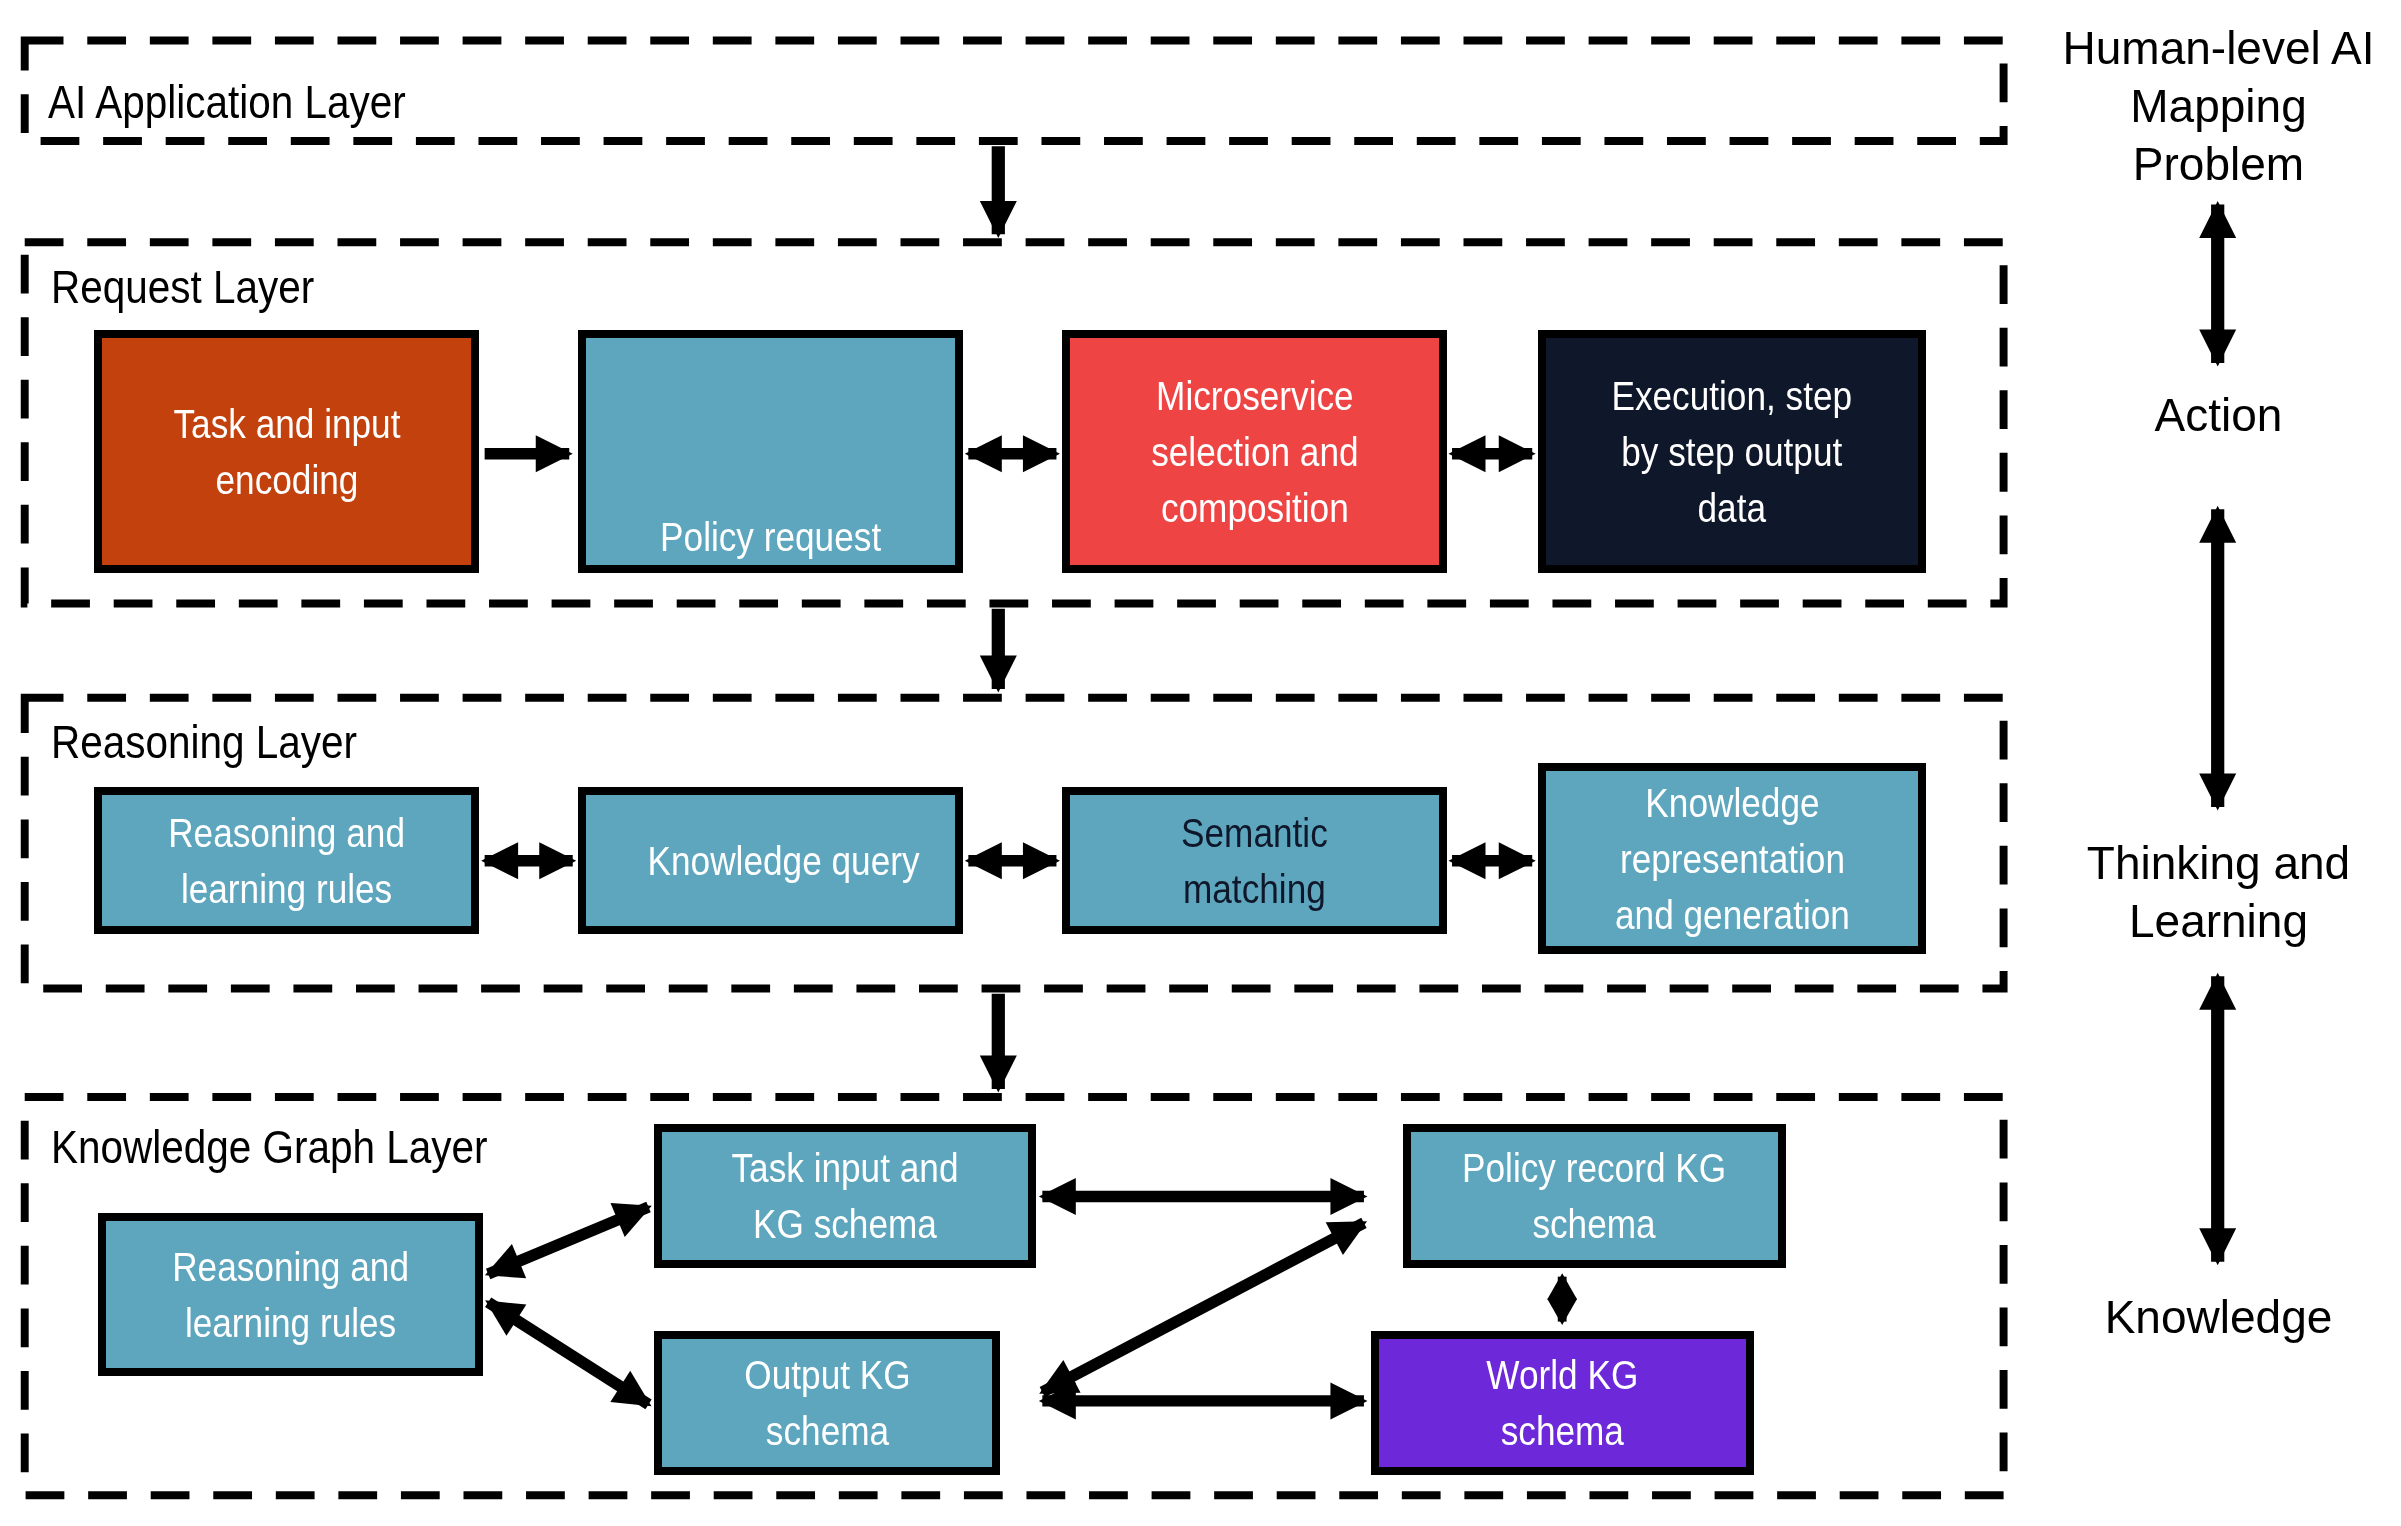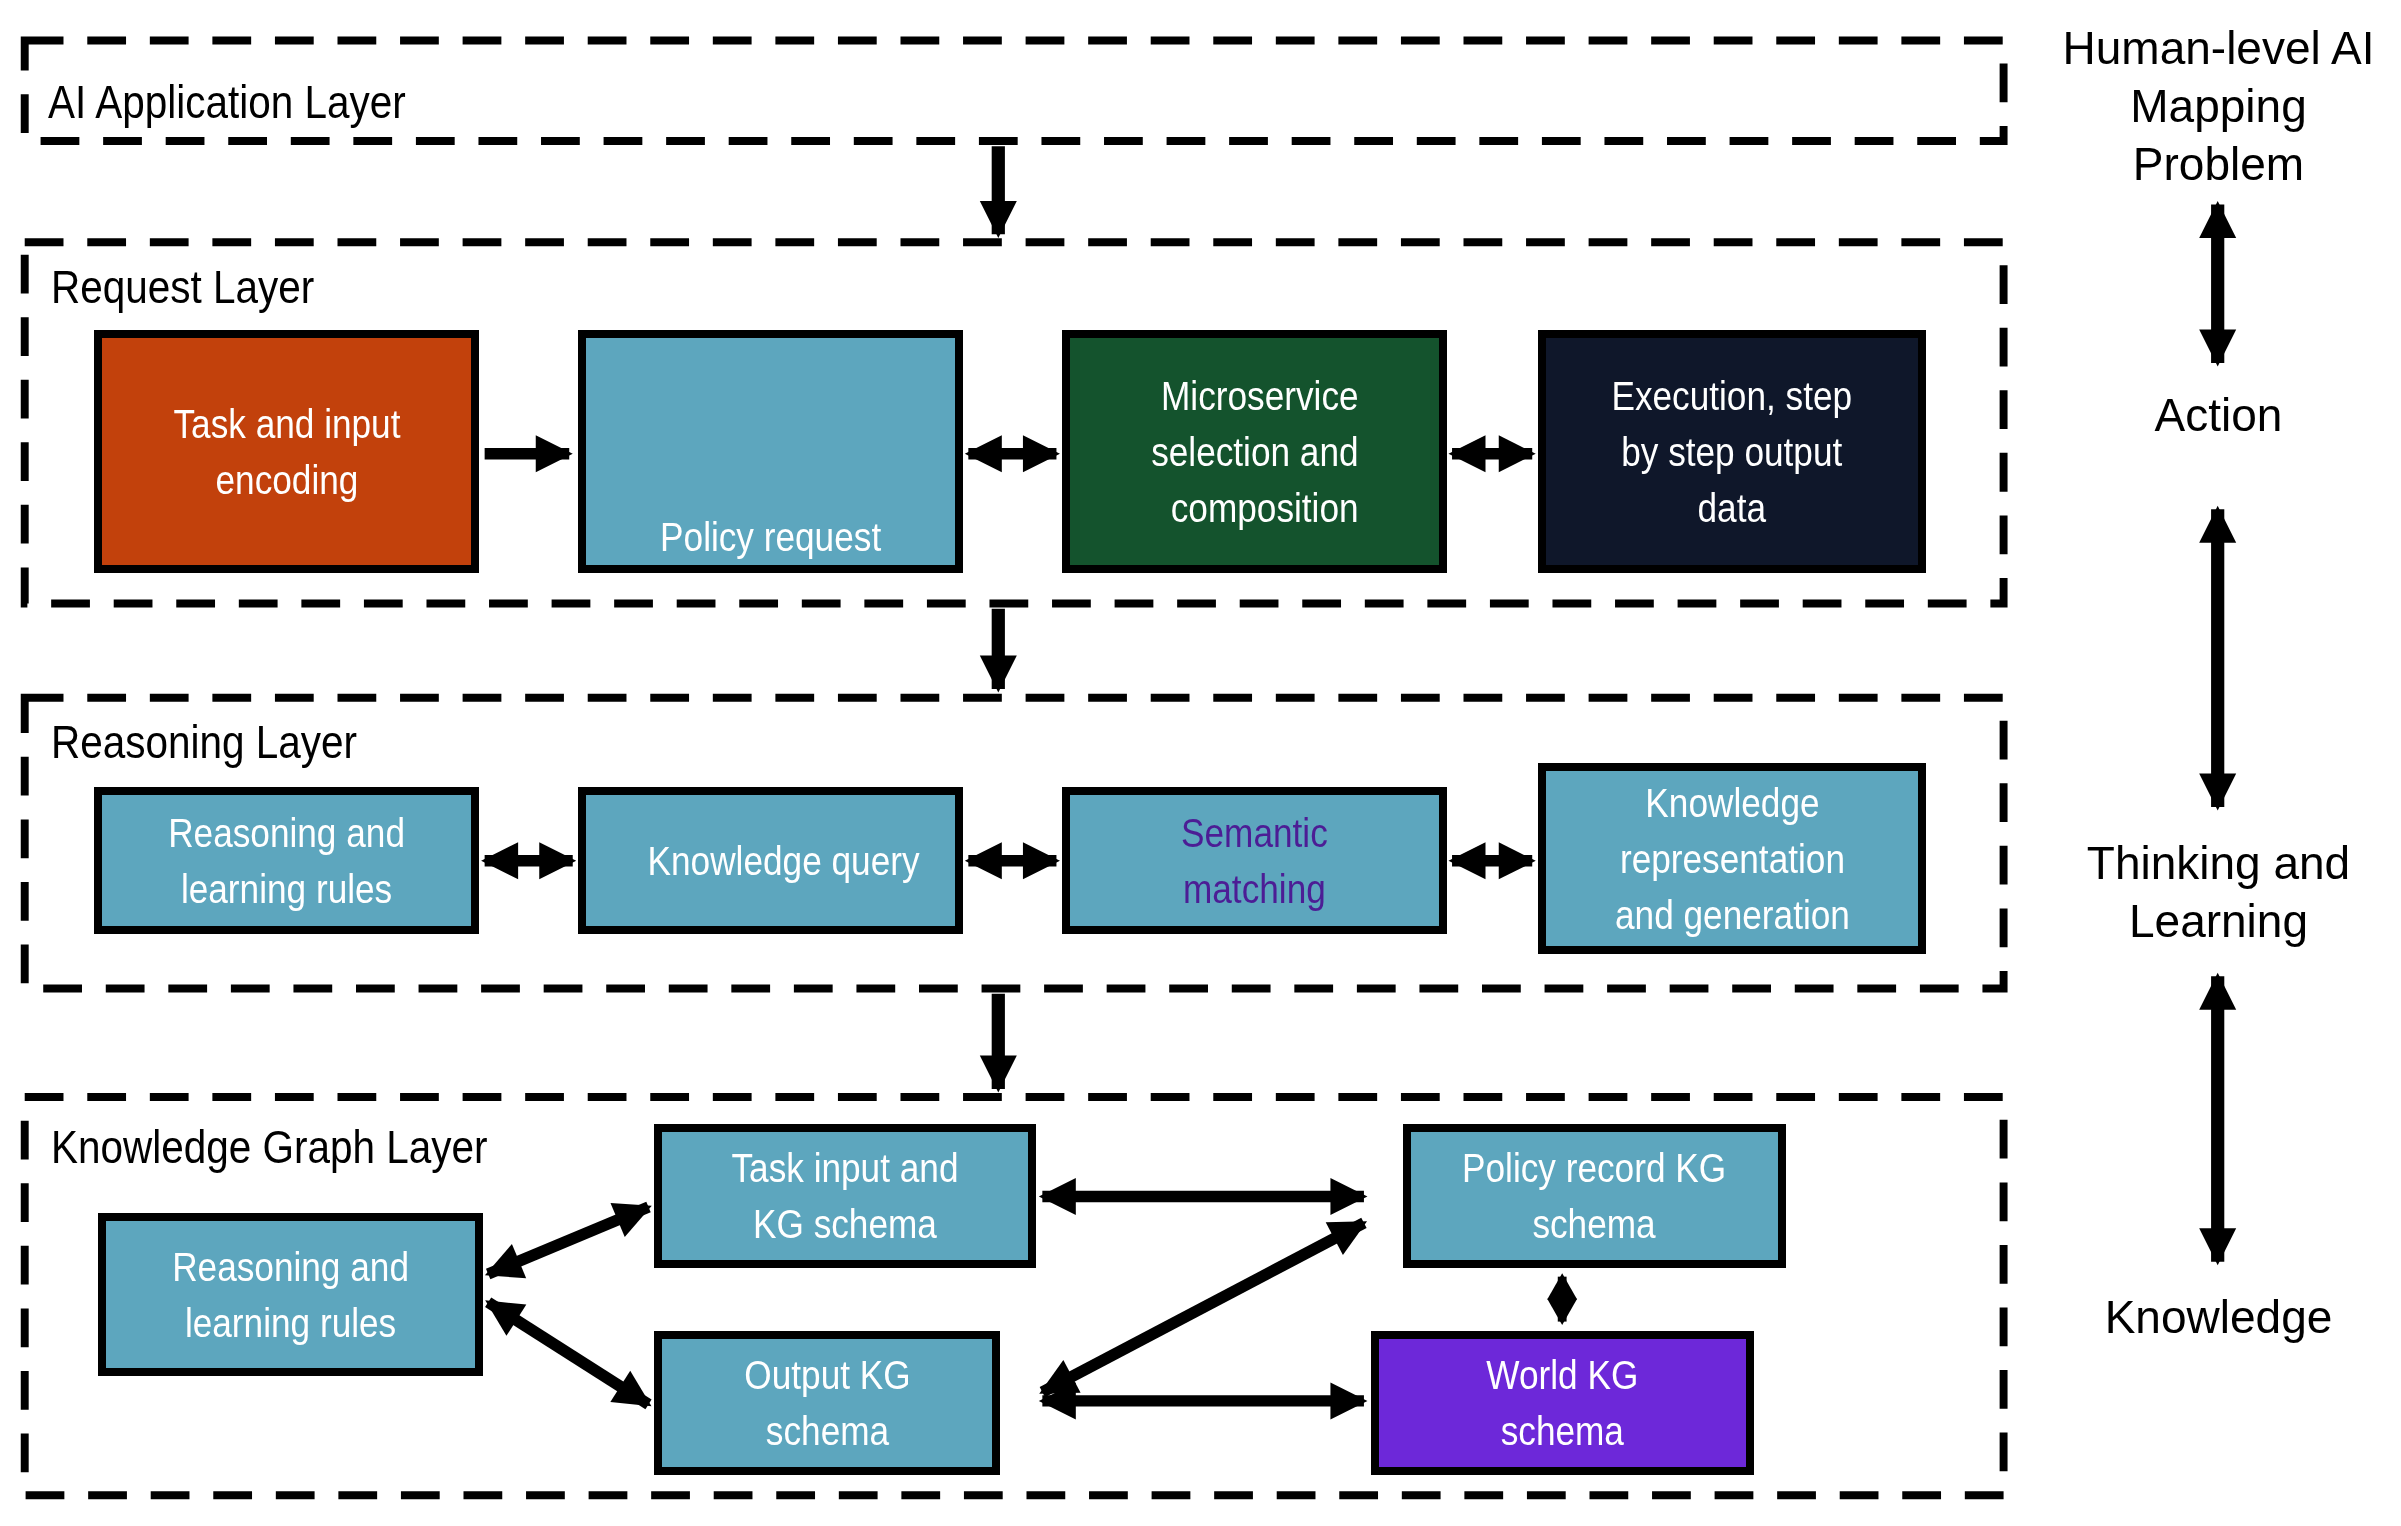--- a/index.html
+++ b/index.html
@@ -89,39 +89,39 @@
 <div class="layer-title" style="left:51px;  top:716px;">Reasoning Layer</div>
 <div class="layer-title" style="left:51px;  top:1121px;">Knowledge Graph Layer</div>
 
 <div class="node" style="left: 94px; top: 330px; width: 385px; height: 243px; background: #c2410c; border-color: rgb(0, 0, 0); color: rgb(255, 255, 255);">
   <span>Task and input
 encoding</span>
 </div>
 <div class="node" style="left: 578px; top: 330px; width: 385px; height: 243px; background: rgb(93, 166, 190); border-color: rgb(0, 0, 0); color: rgb(255, 255, 255); align-items: flex-end;">
   <span>Policy request</span>
 </div>
-<div class="node" style="left: 1062px; top: 330px; width: 385px; height: 243px; background: #14532d; border-color: rgb(0, 0, 0); color: rgb(255, 255, 255); text-align: right;">
+<div class="node" style="left: 1062px; top: 330px; width: 385px; height: 243px; background: #ef4444; border-color: rgb(0, 0, 0); color: rgb(255, 255, 255);">
   <span>Microservice
 selection and
 composition</span>
 </div>
 <div class="node" style="left: 1538px; top: 330px; width: 388px; height: 243px; background: #0f172a; border-color: rgb(0, 0, 0); color: rgb(255, 255, 255); justify-content: center;">
   <span>Execution, step
 by step output
 data</span>
 </div>
 
 <div class="node" style="left: 94px; top: 787px; width: 385px; height: 147px; background: rgb(93, 166, 190); border-color: rgb(0, 0, 0); color: rgb(255, 255, 255);">
   <span>Reasoning and
 learning rules</span>
 </div>
 <div class="node" style="left: 578px; top: 787px; width: 385px; height: 147px; background: rgb(93, 166, 190); border-color: rgb(0, 0, 0); color: rgb(255, 255, 255); padding-left: 26px;">
   <span>Knowledge query</span>
 </div>
-<div class="node" style="left: 1062px; top: 787px; width: 385px; height: 147px; background: rgb(93, 166, 190); border-color: rgb(0, 0, 0); color: #4c1d95;">
+<div class="node" style="left: 1062px; top: 787px; width: 385px; height: 147px; background: rgb(93, 166, 190); border-color: rgb(0, 0, 0); color: #0f172a;">
   <span>Semantic
 matching</span>
 </div>
 <div class="node" style="left: 1538px; top: 763px; width: 388px; height: 191px; background: rgb(93, 166, 190); border-color: rgb(0, 0, 0); color: rgb(255, 255, 255);">
   <span>Knowledge
 representation
 and generation</span>
 </div>
 
 <div class="node" style="left: 98px; top: 1213px; width: 385px; height: 163px; background: rgb(93, 166, 190); border-color: rgb(0, 0, 0); color: rgb(255, 255, 255);">

